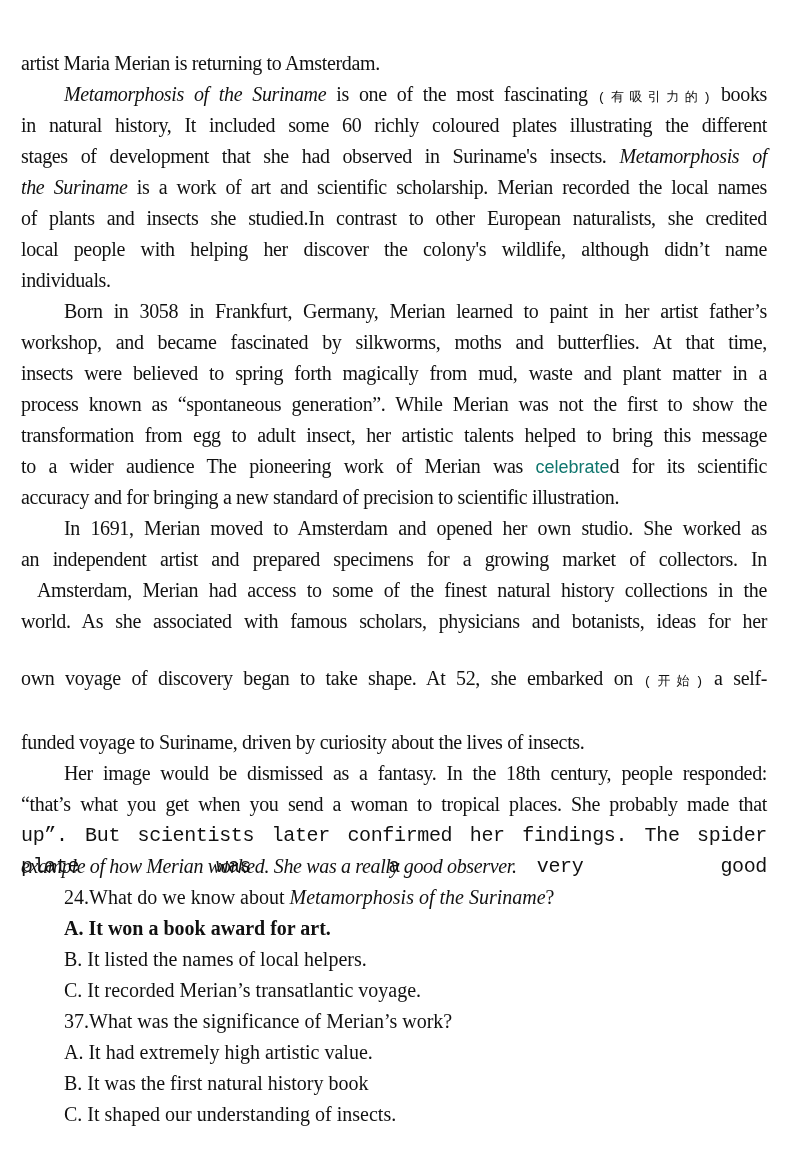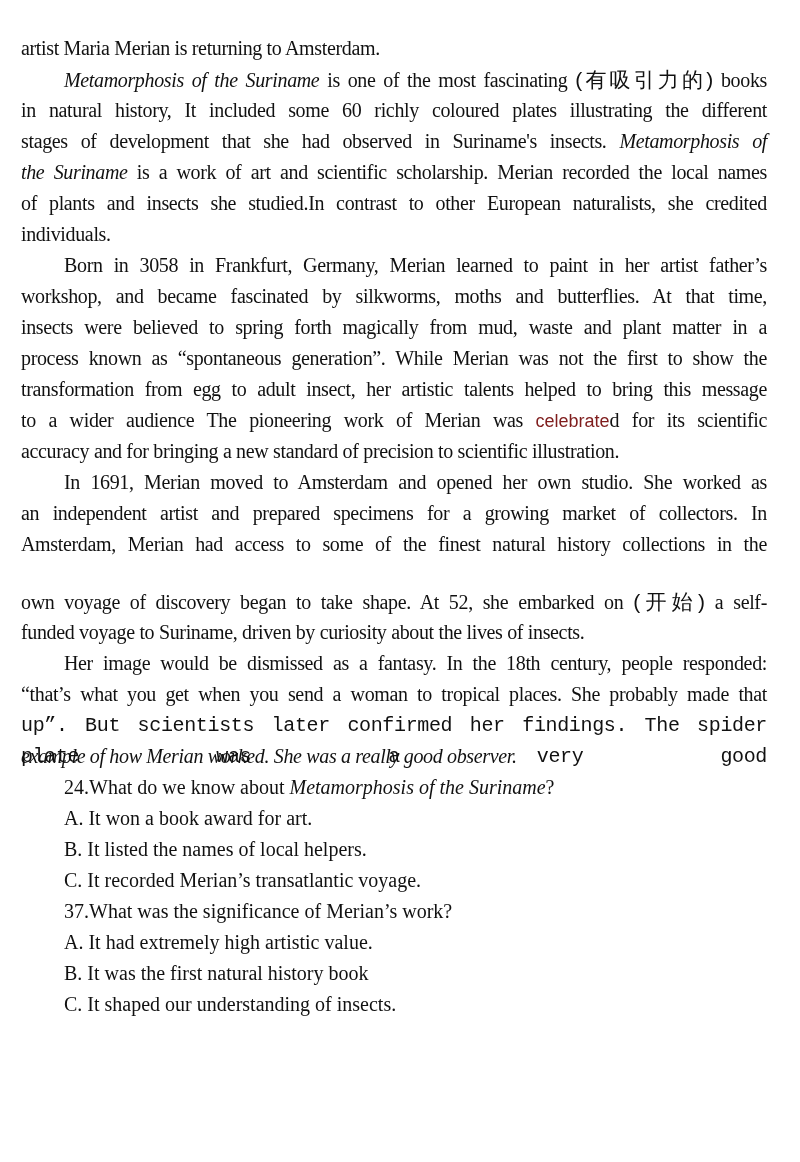--- a/index.html
+++ b/index.html
@@ -1,87 +1,89 @@
 <!DOCTYPE html>
 <html><head>
 <meta charset="utf-8">
 <style>
   html, body { margin: 0; padding: 0; background: #ffffff; }
   body { width: 800px; height: 1162px; position: relative; overflow: hidden; }
   .page {
-    position: absolute; left: 21px; top: 33px; width: 746px;
+    position: absolute; left: 21px; top: 48px; width: 746px;
     font-family: "Liberation Serif", "DejaVu Serif", serif;
     color: #111111;
   }
   .line {
     display: block;
     height: 31px;
     line-height: 31px;
     font-size: 20px;
     letter-spacing: -0.35px;
     white-space: nowrap;
     text-align: justify;
     text-align-last: justify;
     overflow: visible;
   }
   .line.last { text-align-last: left; }
   .line.indent { padding-left: 43px; }
   .q .line { letter-spacing: 0; }
   .qline { padding-left: 43px; text-align-last: left; text-align: left; }
   .opt { padding-left: 43px; text-align-last: left; text-align: left; }
   i { font-style: italic; }
-  .gray { color: #7f1d1d; font-family: "Liberation Sans", "DejaVu Sans", sans-serif; font-size: 18px; letter-spacing: 0; }
-  .cjk { font-family: Liberation Sans, sans-serif; font-size: 21px; letter-spacing: 0; }
+  .gray { color: #0f766e; font-family: "Liberation Sans", "DejaVu Sans", sans-serif; font-size: 18px; letter-spacing: 0; }
+  .cjk { font-family: Liberation Mono, monospace; font-size: 13px; letter-spacing: 0; }
 </style>
 </head>
 <body>
 
 <div class="page">
 
   <div>
     <span class="line last" style="white-space: normal;">artist Maria Merian is returning to Amsterdam.</span>
   </div>
 
   <div>
     <span class="line indent" style="white-space: normal;"><i>Metamorphosis of the Suriname</i><span> is one of the most fascinating </span><span class="cjk">(有吸引力的)</span><span> books</span></span>
     <span class="line" style="white-space: normal;">in natural history, It included some 60 richly coloured plates illustrating the different</span>
     <span class="line" style="white-space: normal;"><span>stages of development that she had observed in Suriname's insects. </span><i>Metamorphosis of</i></span>
     <span class="line" style="white-space: normal;"><i>the Suriname</i><span> is a work of art and scientific scholarship. Merian recorded the local names</span></span>
     <span class="line" style="white-space: normal;">of plants and insects she studied.In contrast to other European naturalists, she credited</span>
+    <span class="line" style="white-space: normal;">local people with helping her discover the colony's wildlife, although didn’t name</span>
     <span class="line last" style="white-space: normal;">individuals.</span>
   </div>
 
   <div>
     <span class="line indent" style="white-space: normal;">Born in 3058 in Frankfurt, Germany, Merian learned to paint in her artist father’s</span>
     <span class="line" style="white-space: normal;">workshop, and became fascinated by silkworms, moths and butterflies. At that time,</span>
     <span class="line" style="white-space: normal;">insects were believed to spring forth magically from mud, waste and plant matter in a</span>
     <span class="line" style="white-space: normal;">process known as “spontaneous generation”. While Merian was not the first to show the</span>
     <span class="line" style="white-space: normal;">transformation from egg to adult insect, her artistic talents helped to bring this message</span>
     <span class="line" style="white-space: normal;"><span>to a wider audience The pioneering work of Merian was </span><span class="gray">celebrate</span><span>d for its scientific</span></span>
     <span class="line last" style="white-space: normal; font-family: Liberation Serif, serif;">accuracy and for bringing a new standard of precision to scientific illustration.</span>
   </div>
 
   <div>
     <span class="line indent" style="white-space: normal;">In 1691, Merian moved to Amsterdam and opened her own studio. She worked as</span>
     <span class="line" style="white-space: normal;">an independent artist and prepared specimens for a growing market of collectors. In</span>
-    <span class="line" style="white-space: normal;">Amsterdam, Merian had access to some of the finest natural history collections in the</span>
+    <span class="line" style="white-space: normal; margin-left: 16px;">Amsterdam, Merian had access to some of the finest natural history collections in the</span>
+    <span class="line" style="white-space: normal;">world. As she associated with famous scholars, physicians and botanists, ideas for her</span>
     <span class="line" style="white-space: normal; margin-top: 26px;"><span>own voyage of discovery began to take shape. At 52, she embarked on </span><span class="cjk">(开始)</span><span> a self-</span></span>
-    <span class="line last" style="white-space: normal;">funded voyage to Suriname, driven by curiosity about the lives of insects.</span>
+    <span class="line last" style="white-space: normal; margin-top: 33px;">funded voyage to Suriname, driven by curiosity about the lives of insects.</span>
   </div>
 
   <div>
     <span class="line indent" style="white-space: normal;">Her image would be dismissed as a fantasy. In the 18th century, people responded:</span>
     <span class="line" style="white-space: normal;">“that’s what you get when you send a woman to tropical places. She probably made that</span>
     <span class="line" style="white-space: normal; font-family: Liberation Mono, monospace;">up”. But scientists later confirmed her findings. The spider plate was a very good</span>
     <span class="line last" style="white-space: normal; font-style: italic;">example of how Merian worked. She was a really good observer.</span>
   </div>
 
   <div class="q">
     <span class="line qline" style="white-space: normal;"><span>24.</span><span>What do we know about </span><i>Metamorphosis of the Suriname</i><span>?</span></span>
-    <span class="line opt" style="white-space: normal;">A. It won a book award for art.</span>
+    <span class="line opt" style="white-space: normal; font-weight: bold;">A. It won a book award for art.</span>
     <span class="line opt" style="white-space: normal;">B. It listed the names of local helpers.</span>
     <span class="line opt" style="white-space: normal;">C. It recorded Merian’s transatlantic voyage.</span>
   </div>
 
   <div class="q">
     <span class="line qline" style="white-space: normal;"><span>37.</span><span>What was the significance of Merian’s work?</span></span>
     <span class="line opt" style="white-space: normal;">A. It had extremely high artistic value.</span>
     <span class="line opt" style="white-space: normal;">B. It was the first natural history book</span>
     <span class="line opt" style="white-space: normal;">C. It shaped our understanding of insects.</span>
   </div>

